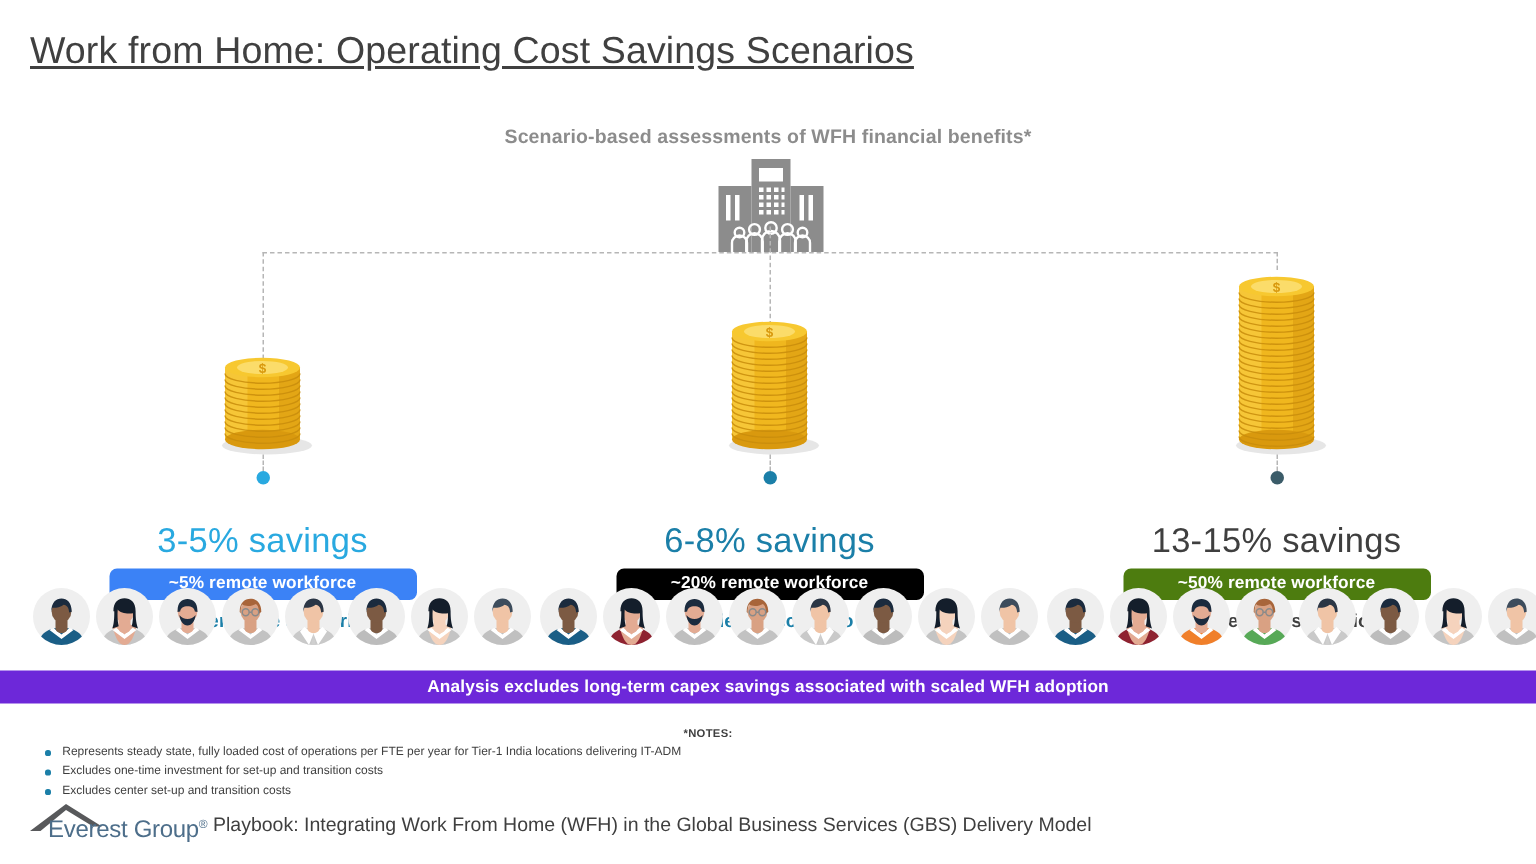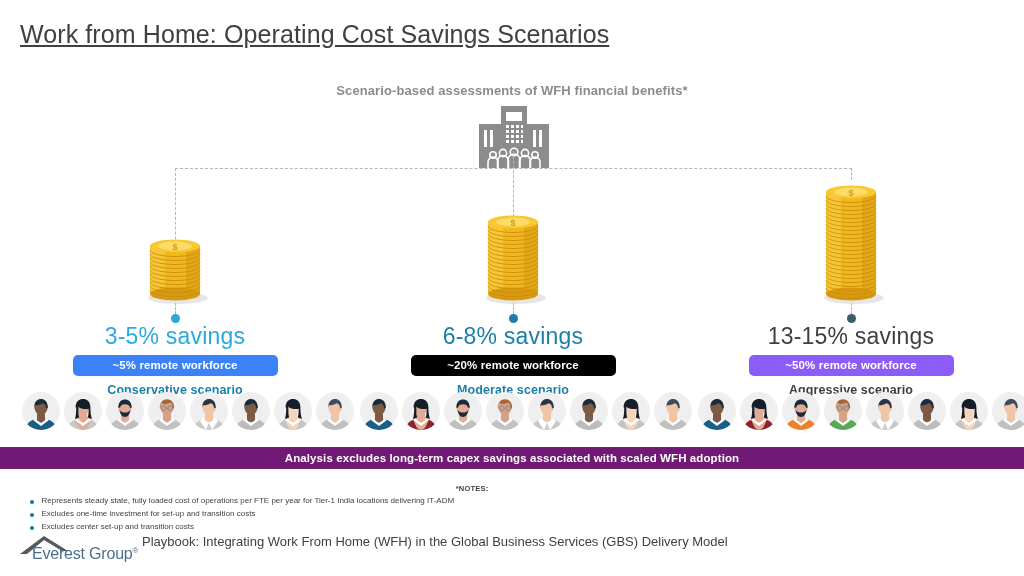--- a/index.html
+++ b/index.html
@@ -52,21 +52,21 @@
   .dot{
     width:9px;height:9px;border-radius:50%;
     margin:4px auto 0;position:relative;
   }
   .dotline{
     position:absolute;left:50%;top:-11px;width:0;height:11px;
     border-left:1px dashed #b6b6b6;
   }
 
   .savings{
-    font-size:23px;font-weight:400;margin-top:0;
+    font-size:23px;font-weight:400;margin-top:24px;
     letter-spacing:0.2px;line-height:1.15;
   }
   .badge{
     display:inline-block;margin-top:6px;
     padding:4px 0 5px;width:205px;border-radius:5px;
     font-size:11.5px;font-weight:bold;color:#ffffff;
     letter-spacing:0.1px;
   }
   .scenario{
     margin-top:7px;font-size:12.5px;font-weight:bold;
@@ -76,40 +76,40 @@
   
   .avrow{position:absolute;top:392px;display:flex;gap:4px;}
   .avrow-1{left:22px;}
   .avrow-2{left:360px;}
   .avrow-3{left:698px;}
   .avatar{width:38px;height:38px;}
 
   
   .banner{
     position:absolute;left:0;top:447px;width:1024px;height:22px;
-    background:#701a75;color:#ffffff;
+    background:#6d28d9;color:#ffffff;
     font-size:11.5px;font-weight:bold;
     display:flex;align-items:center;justify-content:center;
     letter-spacing:0.1px;
   }
 
   
   .notes{position:absolute;left:22px;top:484px;width:900px;}
   .notes-head{font-size:7.5px;font-weight:bold;color:#3f3f3f;letter-spacing:.2px;text-align:center;}
   .note{
     display:flex;align-items:flex-start;margin-top:3px;
     font-size:8px;color:#3f3f3f;line-height:1.25;text-align:right;
   }
   .note .bul{
     width:3.5px;height:3.5px;border-radius:50%;background:#1b7fa8;
     margin:4px 8px 0 8px;flex:none;
   }
 
   
-  .footer{position:absolute;left:18px;top:534px;display:flex;align-items:flex-start;}
+  .footer{position:absolute;left:18px;top:534px;display:flex;align-items:center;}
   .logo{position:relative;width:122px;height:34px;flex:none;}
   .logo-text{
     position:absolute;left:14px;top:11px;
     font-size:16px;color:#4d6e8a;font-weight:400;
     white-space:nowrap;letter-spacing:-0.2px;
   }
   .logo-reg{font-size:8px;vertical-align:super;}
   .footer-text{
     font-size:13px;color:#3f3f3f;
     padding-bottom:4px;margin-left:2px;white-space:nowrap;
@@ -295,21 +295,21 @@
             <ellipse cx="45" cy="18" rx="17" ry="4.4" fill="#fbdc6a"></ellipse>
             <text x="45" y="21.5" font-size="9" font-weight="bold" fill="#d9990e" text-anchor="middle" font-family="Liberation Sans, sans-serif">$</text>
           </g>
         </svg>
       </div>
     </div>
     <div class="dot" style="background:#3b5c69">
       <span class="dotline"></span>
     </div>
     <div class="savings" style="color:#3f3f3f">13-15% savings</div>
-    <div class="badge" style="background:#8b5cf6">~50% remote workforce</div>
+    <div class="badge" style="background:#4d7c0f">~50% remote workforce</div>
     <div class="scenario" style="color:#3f3f3f">Aggressive scenario</div>
   </div>
 
   <div class="avrow avrow-1">
       <svg class="avatar" viewBox="0 0 38 38">
       <circle cx="19" cy="19" r="19" fill="#efefef"></circle>
       <clipPath id="cl0">
           <circle cx="19" cy="19" r="19"></circle>
         </clipPath>
       <g clip-path="url(#cl0)">

